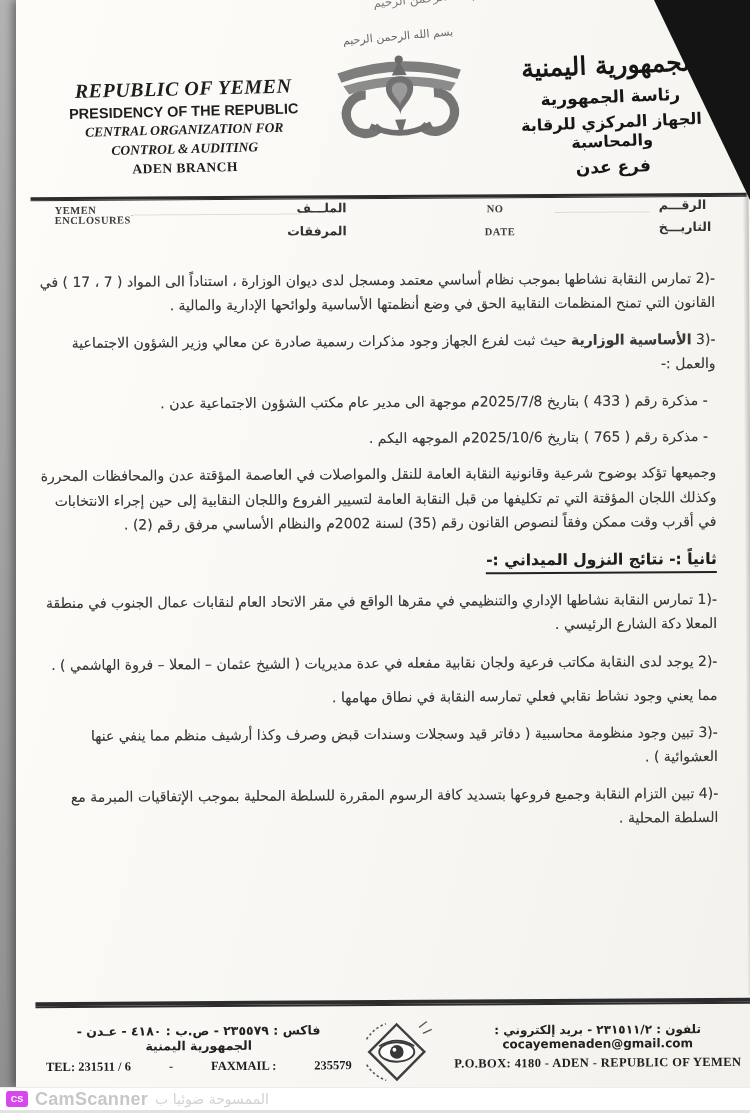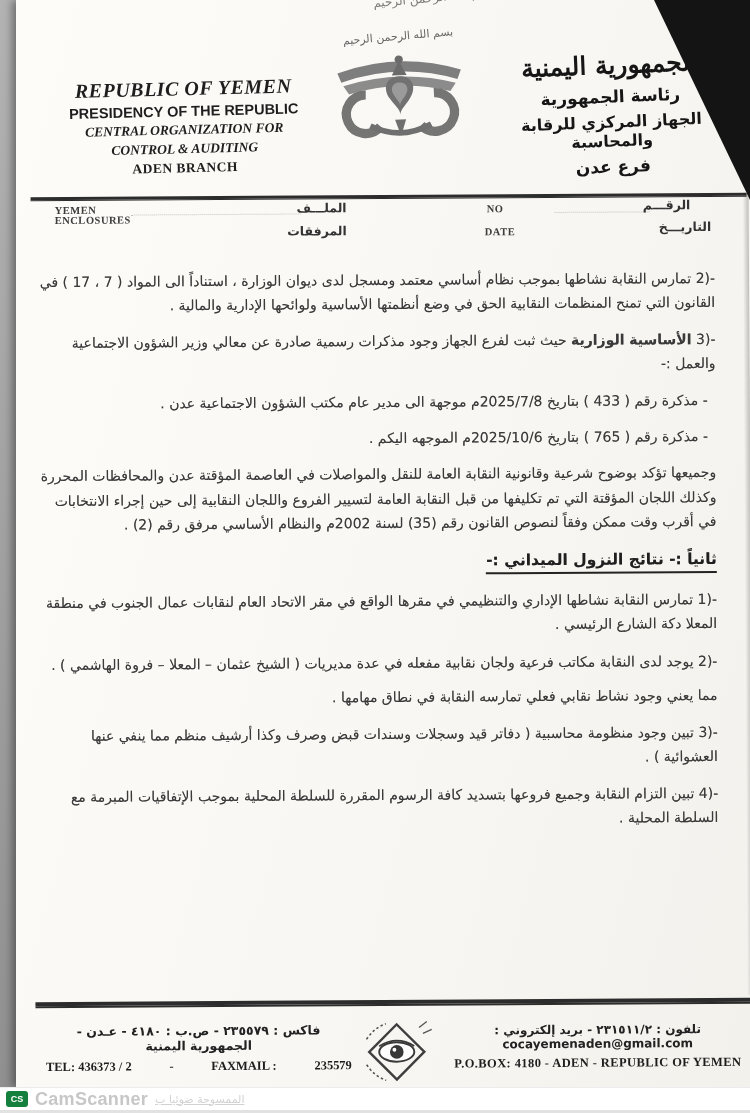--- a/index.html
+++ b/index.html
@@ -75,26 +75,26 @@
   .f-en-row { margin-top:6px; display:flex; justify-content:space-between; align-items:baseline;
               font-family:"Liberation Serif", serif; font-weight:bold; font-size:12.5px; color:#1d1d1d; }
   .f-en { margin-top:5px; font-family:"Liberation Serif", serif; font-weight:bold;
           font-size:12.5px; color:#1d1d1d; letter-spacing:.4px; }
   .footer-logo { position:absolute; left:338px; top:1014px; }
 
   
   .cs-bar { position:absolute; left:0; bottom:0; width:750px; height:26px; background:#ffffff;
             display:flex; align-items:center; gap:7px; padding-left:6px;
             border-top:1px solid #ececec; border-bottom:3px solid #e2e2e2; }
-  .cs-badge { width:22px; height:16px; background:#15803d; border-radius:3px; color:#fff;
+  .cs-badge { width:22px; height:16px; background:#d946ef; border-radius:3px; color:#fff;
               font-size:9px; font-weight:bold; display:flex; align-items:center; justify-content:center;
               font-family:"Liberation Sans", sans-serif; }
   .cs-brand { font-size:18px; color:#c7c7c7; font-weight:600; letter-spacing:.3px;
               font-family:"Liberation Sans", sans-serif; }
-  .cs-note { font-size:11px; color:#d2d2d2; direction:rtl;text-decoration:underline; }
+  .cs-note { font-size:14px; color:#d2d2d2; direction:rtl; }
 </style>
 </head>
 <body>
 
 <div class="stage">
   <div class="paper">
     <div class="tilt">
 
       <div class="top-callig">بسم الله الرحمن الرحيم</div>
 
@@ -132,21 +132,21 @@
       <div class="rule rule-top"></div>
 
       <div class="ref-label-en" style="left:40px;top:203px">YEMEN</div>
       <div class="dots" style="left:116px;top:213px;width:170px"></div>
       <div class="ref-label-ar" style="left:268px;top:200px;width:64px">الملـــف</div>
       <div class="ref-label-en" style="left:40px;top:213px">ENCLOSURES</div>
       <div class="ref-label-ar" style="left:264px;top:223px;width:68px">المرفقات</div>
 
       <div class="ref-label-en" style="left:472px;top:204px">NO</div>
       <div class="dots" style="left:540px;top:213px;width:95px"></div>
-      <div class="ref-label-ar" style="left:612px;top:199px;width:80px;text-align:center">الرقـــم</div>
+      <div class="ref-label-ar" style="left:644px;top:199px;width:80px;text-align:left">الرقـــم</div>
       <div class="ref-label-en" style="left:470px;top:227px">DATE</div>
       <div class="ref-label-ar" style="left:644px;top:221px;width:80px;text-align:left">التاريـــخ</div>
 
       <div class="body-text">
 
         <p class="para">
           <span class="pnum" dir="ltr">2)-</span>
           <span>تمارس النقابة نشاطها بموجب نظام أساسي معتمد ومسجل لدى ديوان الوزارة ، استناداً الى المواد ( 7 ، 17 ) في القانون التي تمنح المنظمات النقابية الحق في وضع أنظمتها الأساسية ولوائحها الإدارية والمالية .</span>
         </p>
 
@@ -187,21 +187,21 @@
           <span>تبين التزام النقابة وجميع فروعها بتسديد كافة الرسوم المقررة للسلطة المحلية بموجب الإتفاقيات المبرمة مع السلطة المحلية .</span>
         </p>
 
       </div>
 
       <div class="rule rule-bottom"></div>
 
       <div class="footer-left">
         <div class="f-ar">فاكس : ٢٣٥٥٧٩ - ص.ب : ٤١٨٠ - عـدن - الجمهورية اليمنية</div>
         <div class="f-en-row">
-          <span>TEL: 436373 / 2</span>
+          <span>TEL: 231511 / 6</span>
           <span>-</span>
           <span>FAXMAIL :</span>
           <span>235579</span>
         </div>
       </div>
 
       <div class="footer-logo">
         <svg width="78" height="76" viewBox="0 0 78 78">
           <rect x="19" y="19" width="40" height="40" transform="rotate(45 39 39)" fill="none" stroke="#3f3f3f" stroke-width="2.5"></rect>
           <path d="M8 26 q8 -12 20 -16" stroke="#555" stroke-width="1.6" fill="none" stroke-dasharray="2.5 2.5"></path>

